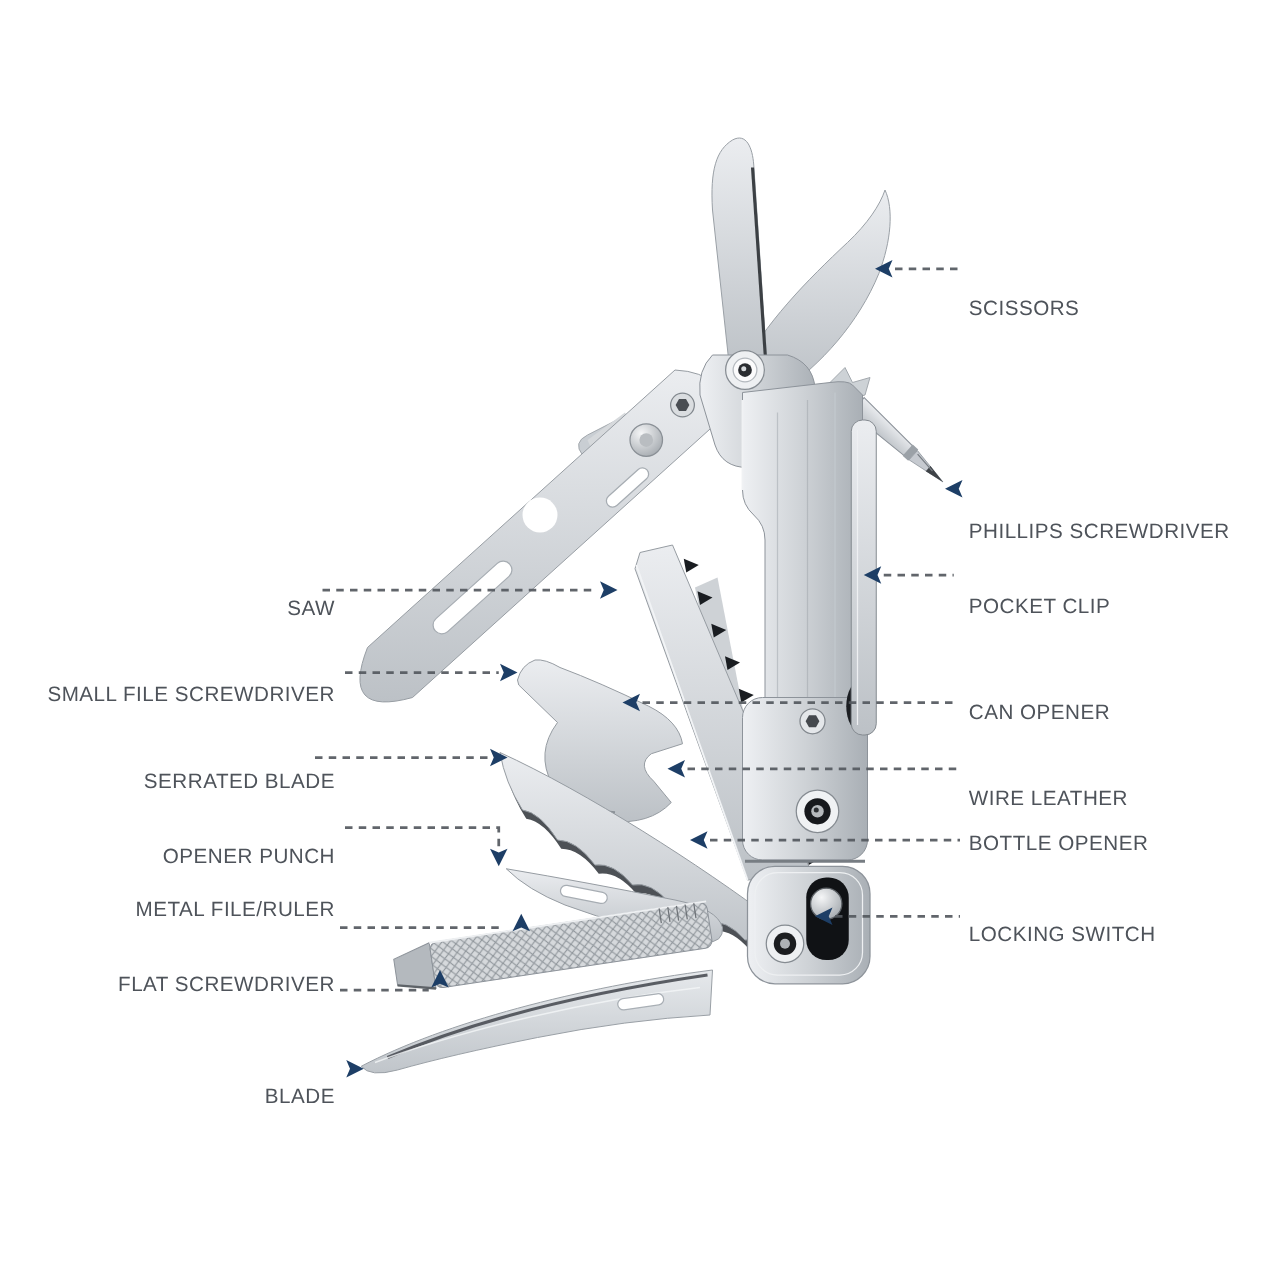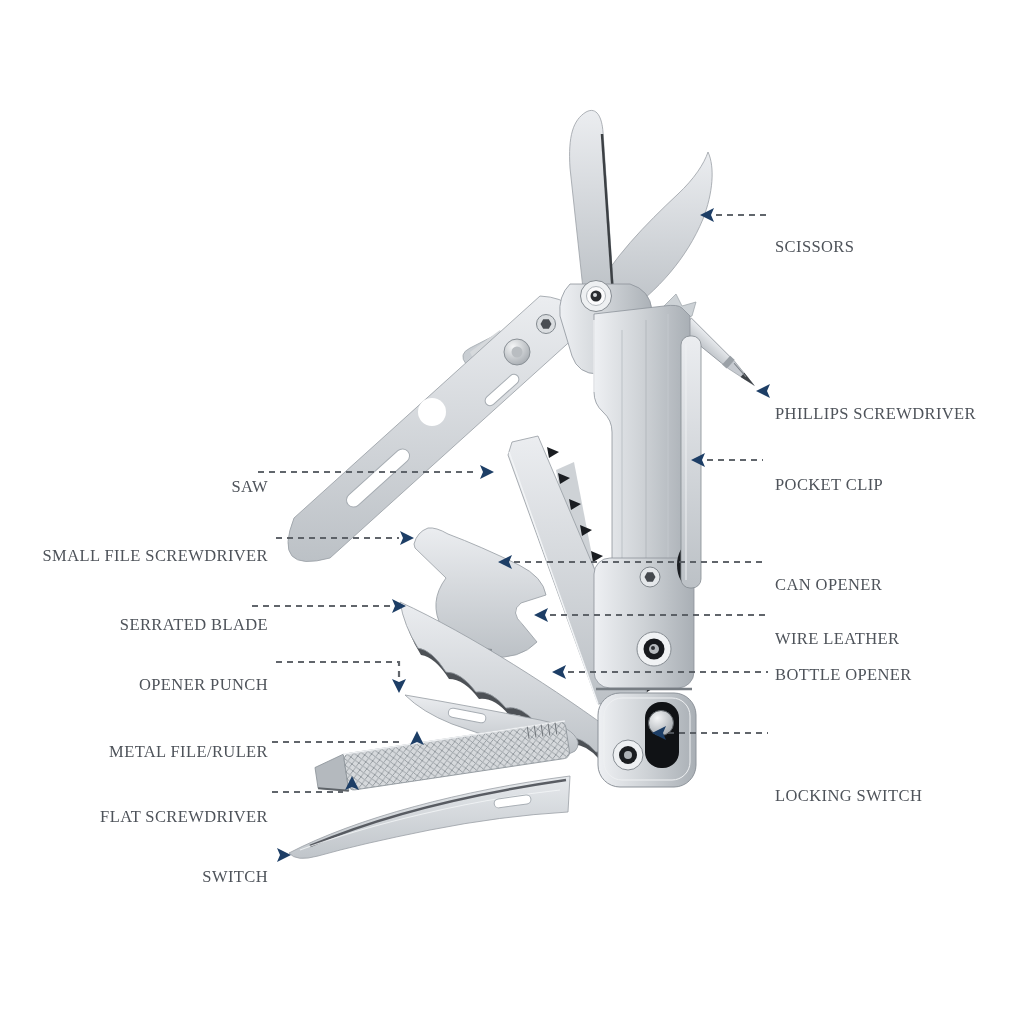--- a/index.html
+++ b/index.html
@@ -1,18 +1,18 @@
 <!DOCTYPE html>
 <html><head>
 <meta charset="utf-8">
 <style>
   html,body{margin:0;padding:0;background:#fff;}
   .stage{
     position:relative;width:1024px;height:1024px;background:#ffffff;
-    font-family:Liberation Serif, serif;overflow:hidden;
+    font-family:Liberation Sans, sans-serif;overflow:hidden;
   }
   .art{position:absolute;left:0;top:0;}
   .lbl{
     position:absolute;font-size:16.5px;line-height:1;letter-spacing:.4px;
     color:#4e535a;white-space:nowrap;
   }
   .lbl.r{left:775px;}
   .lbl.l{right:756px;text-align:center;}
 </style>
 </head>
@@ -217,28 +217,28 @@
     <path transform="translate(414,538)" d="M0,0 L-14,-7 L-11,0 L-14,7 Z"></path>
     <path transform="translate(406,606)" d="M0,0 L-14,-7 L-11,0 L-14,7 Z"></path>
     <path transform="translate(399,693)" d="M0,0 L-7,-14 L0,-11 L7,-14 Z"></path>
     <path transform="translate(417,731)" d="M0,0 L-7,14 L0,11 L7,14 Z"></path>
     <path transform="translate(352,776)" d="M0,0 L-7,14 L0,11 L7,14 Z"></path>
     <path transform="translate(291,855)" d="M0,0 L-14,-7 L-11,0 L-14,7 Z"></path>
   </g>
 </svg>
 
 <div class="lbl r" style="top:239px">SCISSORS</div>
-<div class="lbl r" style="top:406px">PHILLIPS SCREWDRIVER</div>
+<div class="lbl r" style="top:417px">PHILLIPS SCREWDRIVER</div>
 <div class="lbl r" style="top:477px">POCKET CLIP</div>
-<div class="lbl r" style="top:577px">CAN OPENER</div>
+<div class="lbl r" style="top:562px">CAN OPENER</div>
 <div class="lbl r" style="top:631px">WIRE LEATHER</div>
 <div class="lbl r" style="top:667px">BOTTLE OPENER</div>
-<div class="lbl r" style="top:788px">LOCKING SWITCH</div>
+<div class="lbl r" style="top:740px">LOCKING SWITCH</div>
 
 <div class="lbl l" style="top:479px">SAW</div>
 <div class="lbl l" style="top:548px">SMALL FILE SCREWDRIVER</div>
 <div class="lbl l" style="top:617px">SERRATED BLADE</div>
 <div class="lbl l" style="top:677px">OPENER PUNCH</div>
-<div class="lbl l" style="top:744px">METAL FILE/RULER</div>
-<div class="lbl l" style="top:809px">FLAT SCREWDRIVER</div>
-<div class="lbl l" style="top:869px">SWITCH</div>
+<div class="lbl l" style="top:720px">METAL FILE/RULER</div>
+<div class="lbl l" style="top:780px">FLAT SCREWDRIVER</div>
+<div class="lbl l" style="top:869px">BLADE</div>
 
 </div>
 
 </body></html>

